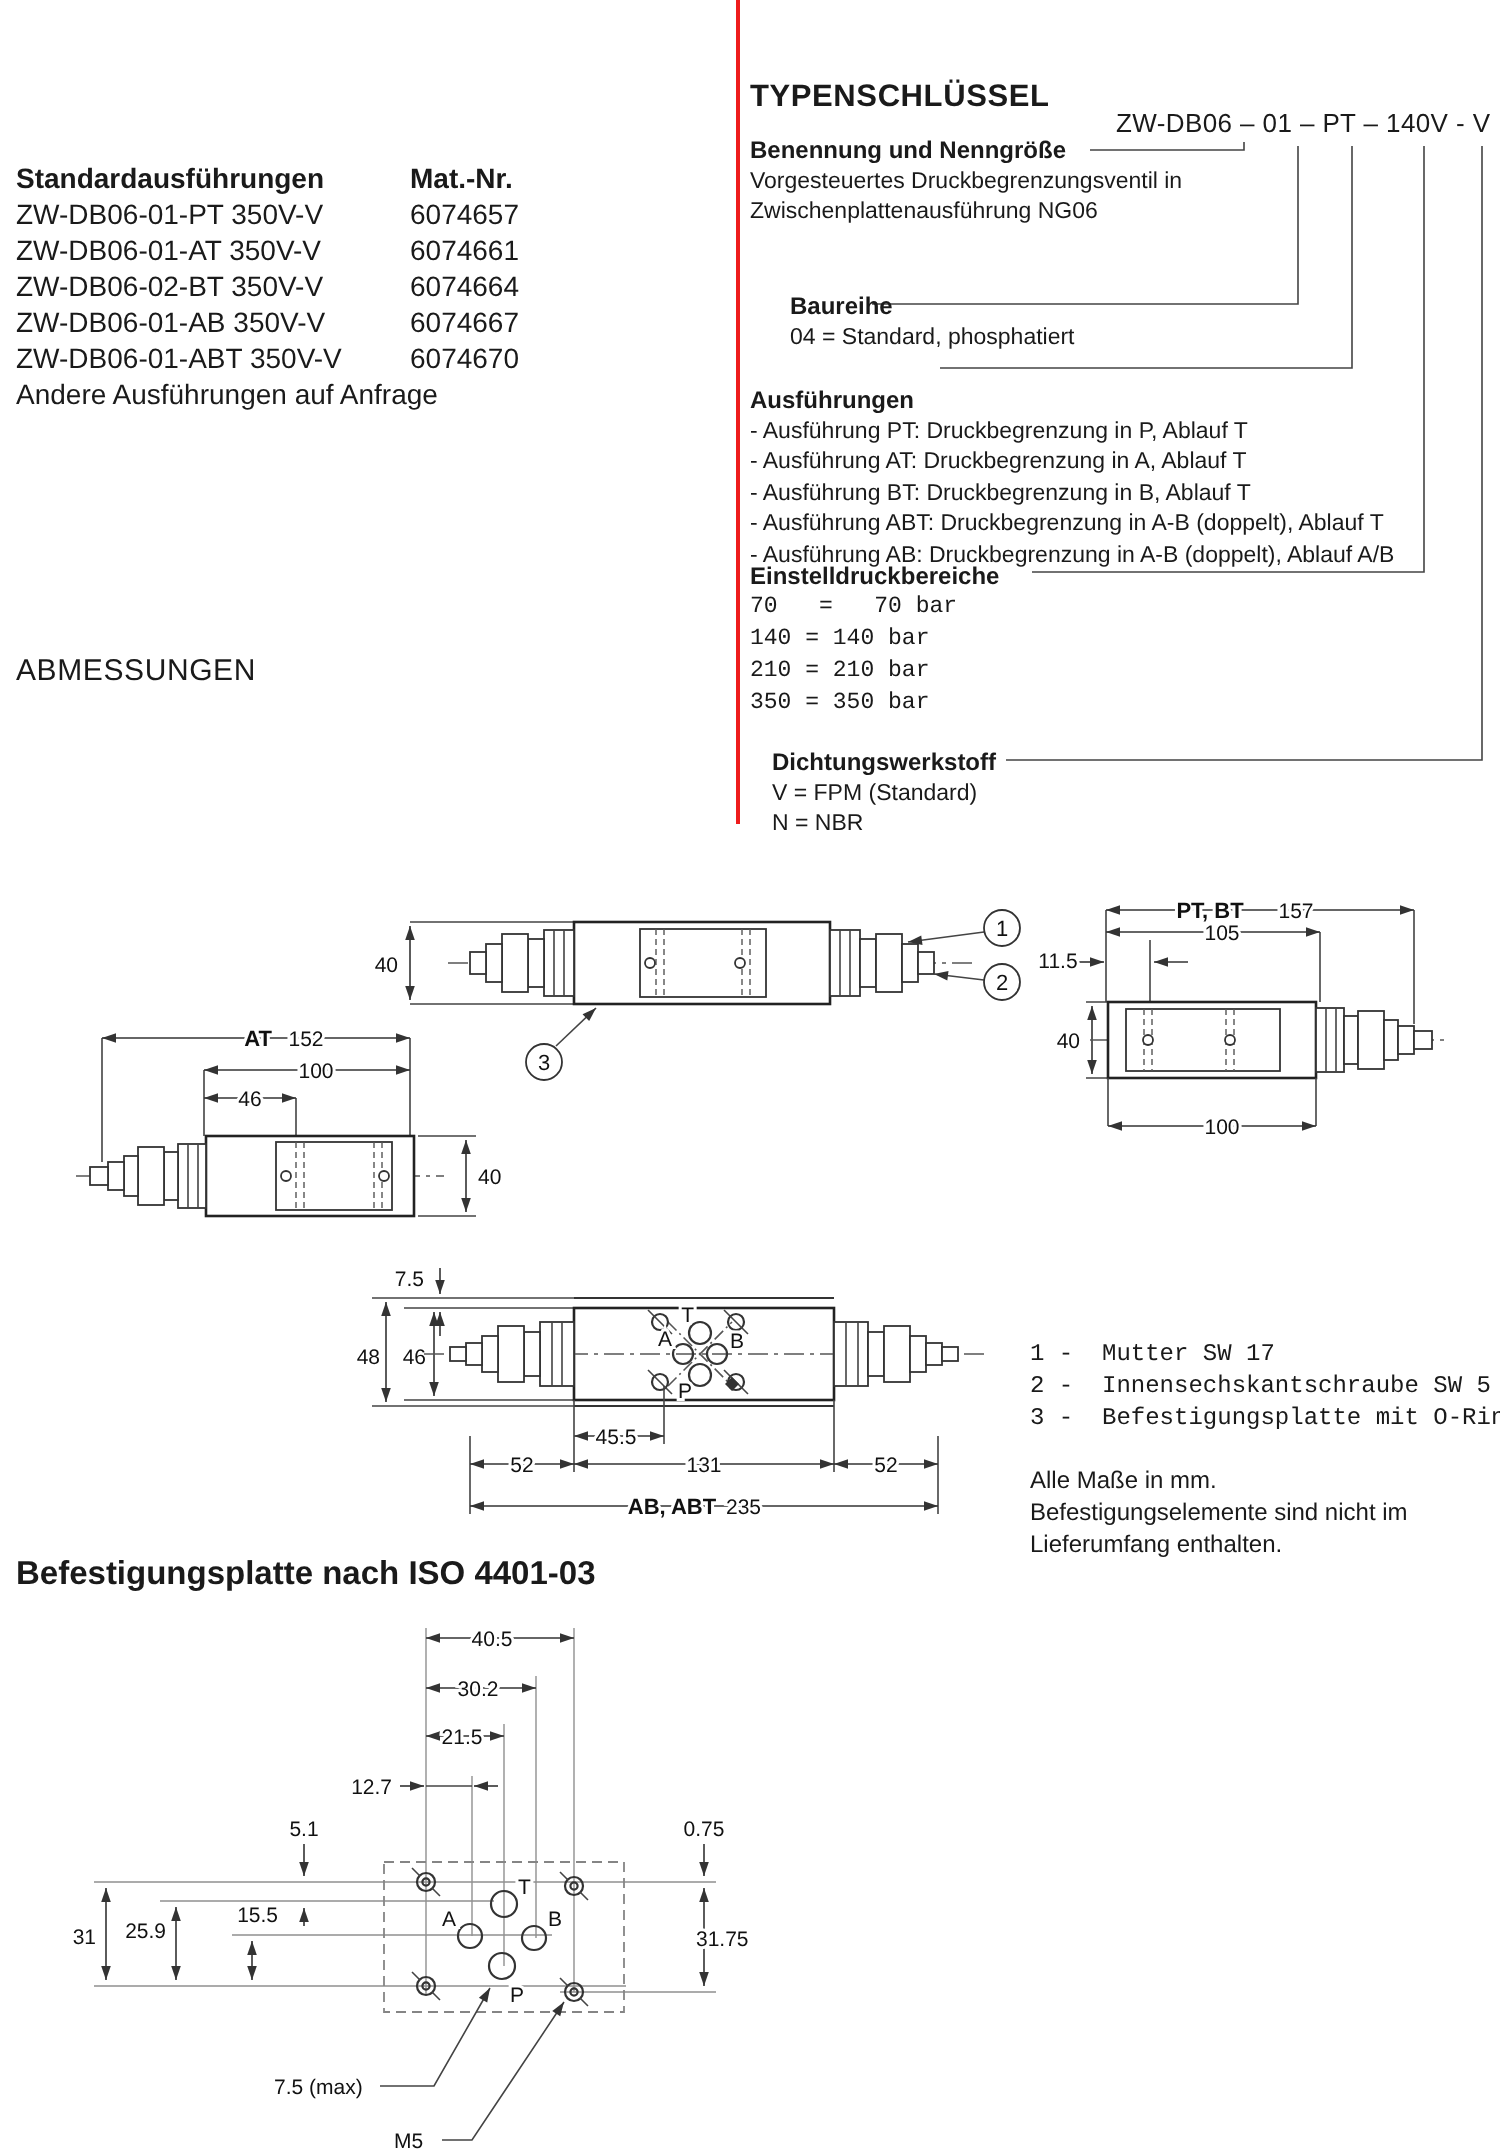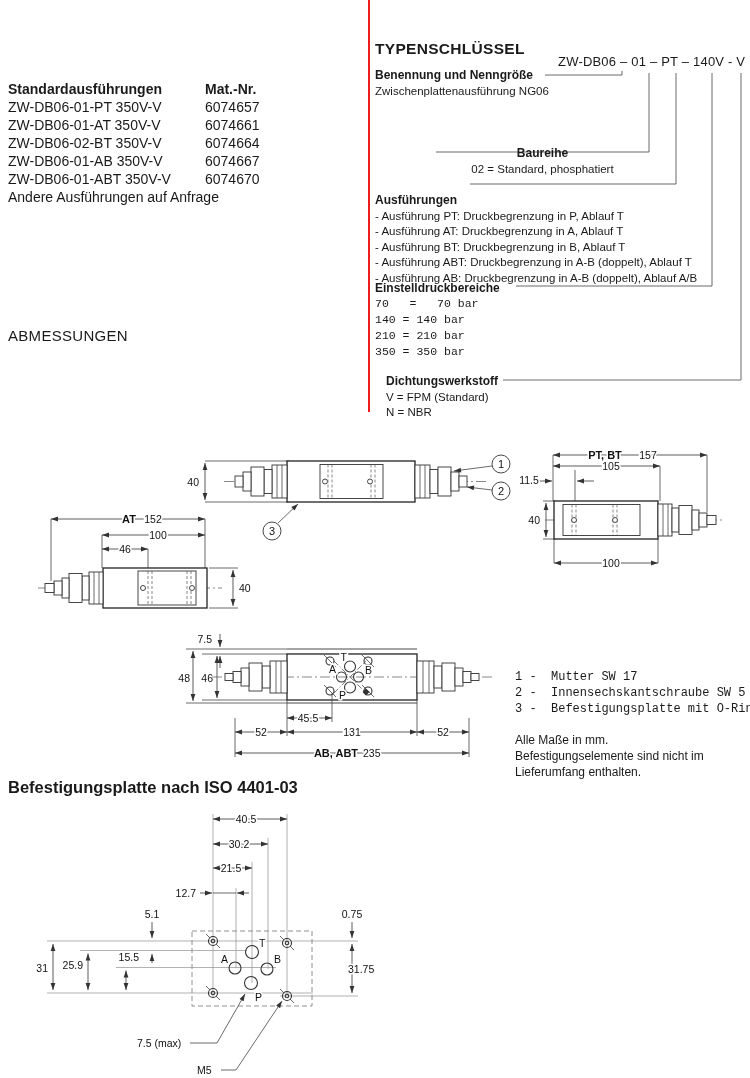--- a/index.html
+++ b/index.html
@@ -314,25 +314,26 @@
       <span class="c2">6074670</span>
     </div>
     <div class="trow footnote">Andere Ausführungen auf Anfrage</div>
   </div>
 
   <div class="abs ts-title">TYPENSCHLÜSSEL</div>
   <div class="abs type-code">ZW-DB06 – 01 – PT – 140V - V</div>
 
   <div class="abs ts-sec" style="left:375px;top:68px;">
     <div class="h">Benennung und Nenngröße</div>
+    <div>Vorgesteuertes Druckbegrenzungsventil in</div>
     <div>Zwischenplattenausführung NG06</div>
   </div>
-  <div class="abs ts-sec" style="left:370px;top:146px;text-align:center;">
+  <div class="abs ts-sec" style="left:395px;top:146px;">
     <div class="h">Baureihe</div>
-    <div>02 = Standard, phosphatiert</div>
+    <div>04 = Standard, phosphatiert</div>
   </div>
   <div class="abs ts-sec" style="left:375px;top:178px;margin-top:15px;">
     <div class="h">Ausführungen</div>
     <div>- Ausführung PT: Druckbegrenzung in P, Ablauf T</div>
     <div>- Ausführung AT: Druckbegrenzung in A, Ablauf T</div>
     <div>- Ausführung BT: Druckbegrenzung in B, Ablauf T</div>
     <div>- Ausführung ABT: Druckbegrenzung in A-B (doppelt), Ablauf T</div>
     <div>- Ausführung AB: Druckbegrenzung in A-B (doppelt), Ablauf A/B</div>
   </div>
   <div class="abs ts-sec" style="left:375px;top:280px;line-height:16px;">

